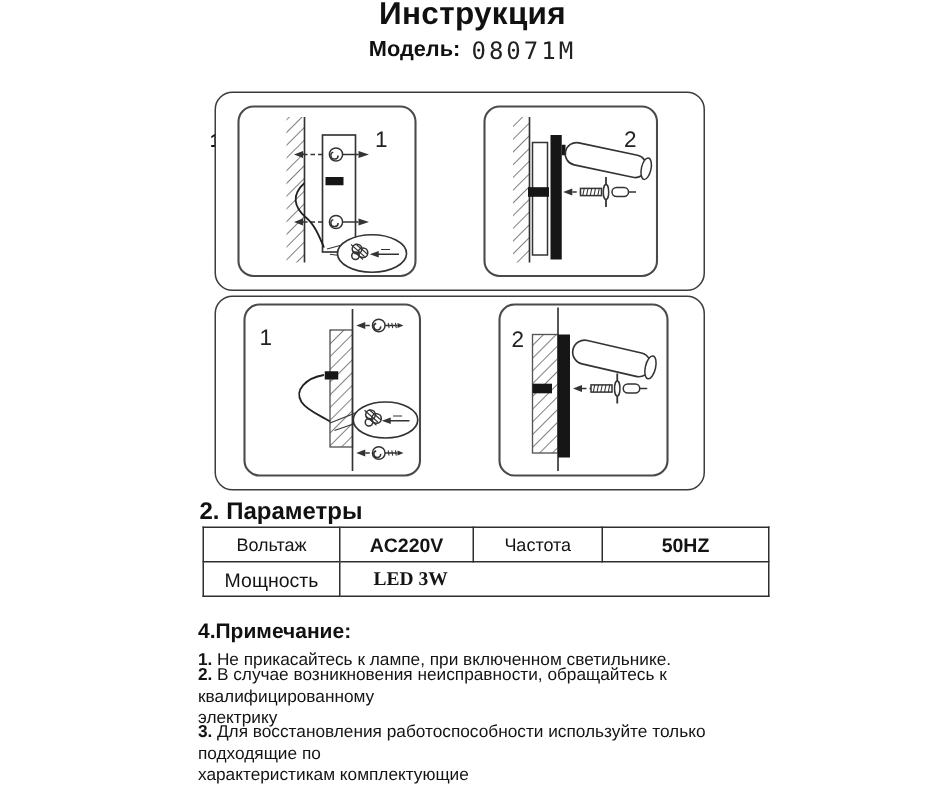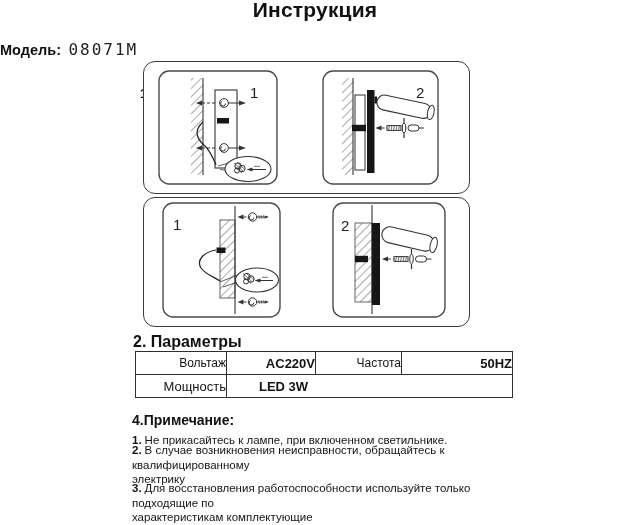--- a/index.html
+++ b/index.html
@@ -5,44 +5,44 @@
   html,body{margin:0;padding:0;background:#fff;}
   .page{
     position:relative;width:630px;height:525px;background:#ffffff;overflow:hidden;
     font-family:"Liberation Sans",sans-serif;color:#1a1a1a;border-radius:13px;
   }
   .title{
     position:absolute;top:-2px;left:0;width:100%;text-align:center;
     font-size:21px;font-weight:700;color:#111;letter-spacing:0.2px;
   }
   .model-line{
-    position:absolute;top:40px;left:0;width:100%;text-align:left;white-space:nowrap;
+    position:absolute;top:24px;left:0;width:100%;text-align:center;white-space:nowrap;
   }
   .model-label{font-size:14.5px;font-weight:700;color:#111;vertical-align:middle;}
   .model-value{
     font-family:"DejaVu Sans Mono",monospace;font-size:16px;font-weight:400;color:#222;
     letter-spacing:2px;margin-left:3px;vertical-align:middle;
   }
   .h-montage{position:absolute;left:140px;top:42px;font-size:12.5px;font-weight:700;color:#111;margin-top:45px;}
   .h-params{position:absolute;left:133px;top:333px;font-size:16px;font-weight:700;color:#111;}
   .h-notes{position:absolute;left:132px;top:412px;font-size:14px;font-weight:700;color:#111;}
   .outer-box{
     position:absolute;left:143px;width:325px;border:1.6px solid #3c3c3c;border-radius:12px;background:#fff;
   }
   .box-a{top:61px;height:131px;}
   .box-b{top:197px;height:128px;}
   .diag{position:absolute;}
   .params-table{position:absolute;left:135px;top:351px;border-collapse:collapse;table-layout:fixed;}
   .params-table td{
-    border:1.6px solid #2e2e2e;height:22px;padding:0;text-align:right;vertical-align:middle;
+    border:1.6px solid #2e2e2e;height:22px;padding:0;text-align:center;vertical-align:middle;
     font-size:12px;color:#141414;
   }
   .params-table td.val{font-weight:700;font-size:13px;}
   .params-table td.lbl-big{font-size:13px;}
-  .params-table td.val-left{text-align:left;padding-left:32px;}
+  .params-table td.val-left{text-align:left;padding-left:22px;font-family:Liberation Serif, serif;}
   .note{position:absolute;left:132px;width:382px;font-size:11.5px;line-height:14.5px;color:#141414;}
   .nnum{font-weight:700;margin-right:3px;}
   .ntext{white-space:pre-line;}
   svg text{font-family:"Liberation Sans",sans-serif;}
 </style>
 </head>
 <body>
 
 <div class="page">
 

